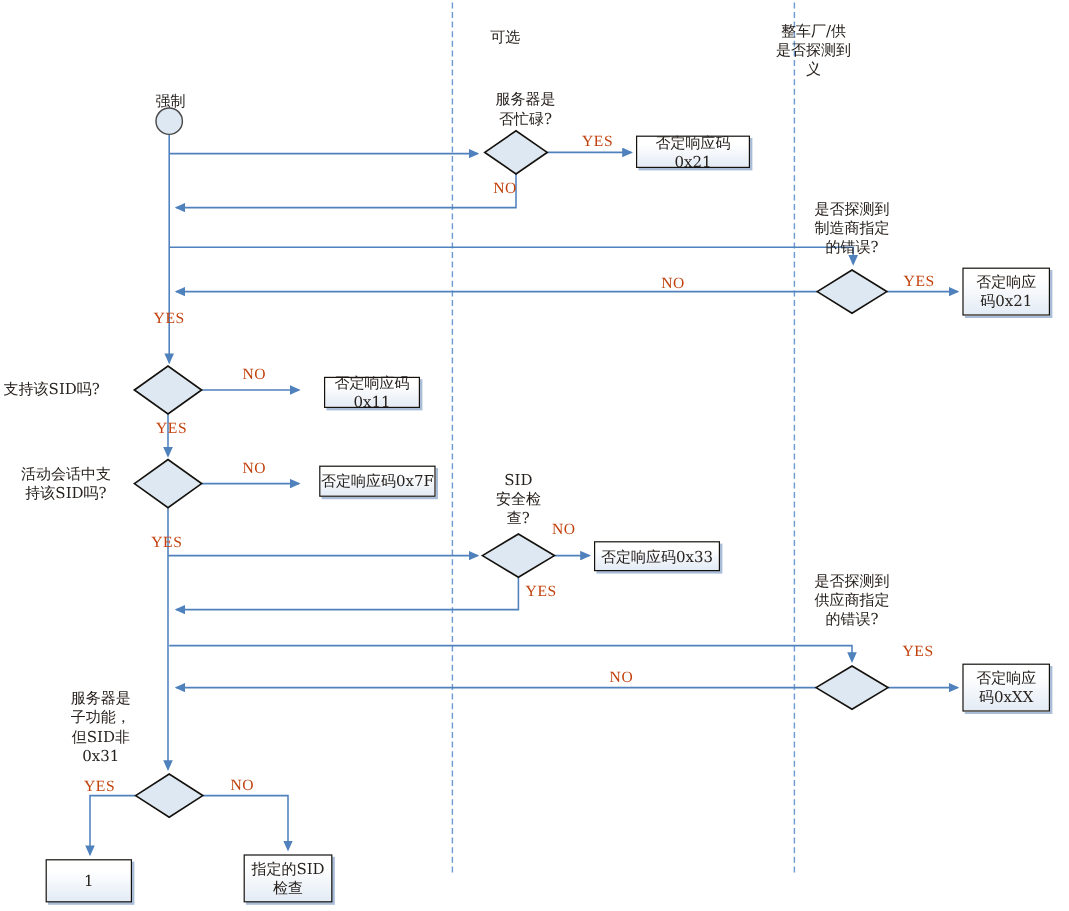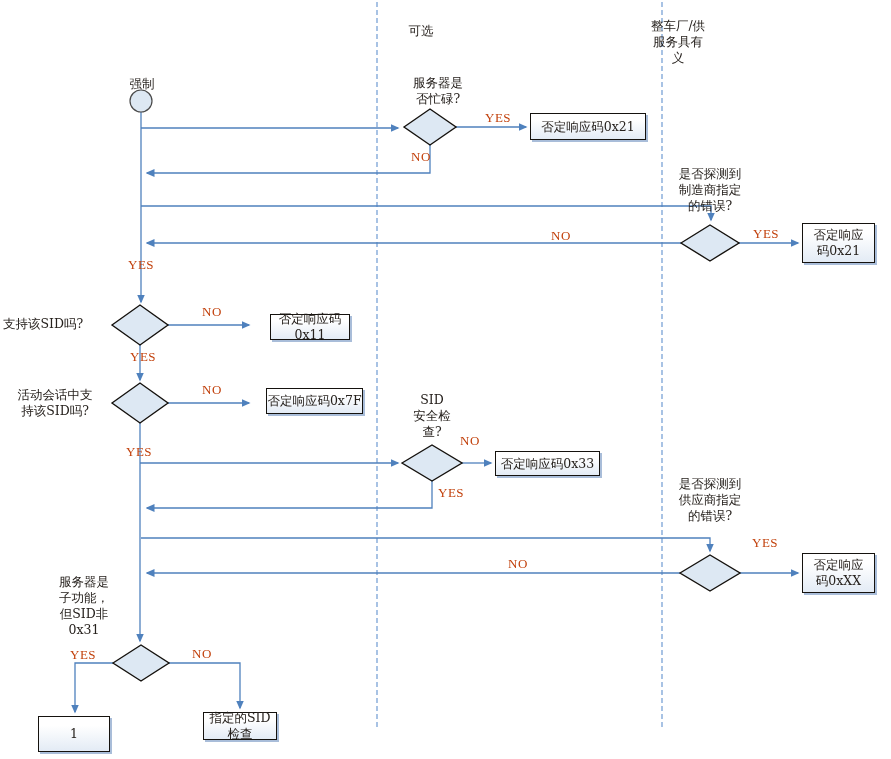--- a/index.html
+++ b/index.html
@@ -72,21 +72,21 @@
       <polygon points="112,403 140,383 168,403 140,423"></polygon>
       <polygon points="402,463 432,445 462,463 432,481"></polygon>
       <polygon points="680,573 710,555 740,573 710,591"></polygon>
       <polygon points="113,663 141,645 169,663 141,681"></polygon>
     </g>
   </svg>
 
   <div class="lbl" style="left:112px;top:37px;width:60px;margin-top:39px;">强制</div>
   <div class="lbl" style="left:393px;top:23px;width:56px;">可选</div>
   <div class="lbl" style="left:634px;top:18px;width:88px;">整车厂/供
-服务具有
+是否探测到
 义</div>
 
   <div class="lbl" style="left:401px;top:75px;width:74px;">服务器是
 否忙碌?</div>
   <div class="lbl" style="left:661px;top:166px;width:98px;">是否探测到
 制造商指定
 的错误?</div>
   <div class="lbl left" style="left:3px;top:316px;width:100px;">支持该SID吗?</div>
   <div class="lbl" style="left:4px;top:387px;width:102px;">活动会话中支
 持该SID吗?</div>
@@ -94,30 +94,30 @@
 安全检
 查?</div>
   <div class="lbl" style="left:661px;top:476px;width:98px;">是否探测到
 供应商指定
 的错误?</div>
   <div class="lbl" style="left:50px;top:574px;width:68px;">服务器是
 子功能，
 但SID非
 0x31</div>
 
-  <div class="box" style="left:530px;top:113px;width:116px;height:27px;">否定响应码0x21</div>
+  <div class="box" style="left:530px;top:113px;width:95px;height:27px;">否定响应码0x21</div>
   <div class="box" style="left:802px;top:223px;width:73px;height:40px;">否定响应
 码0x21</div>
   <div class="box" style="left:270px;top:314px;width:80px;height:26px;">否定响应码0x11</div>
   <div class="box" style="left:253px;top:388px;width:97px;height:26px;margin-left:13px;">否定响应码0x7F</div>
   <div class="box" style="left:495px;top:451px;width:105px;height:25px;">否定响应码0x33</div>
   <div class="box" style="left:802px;top:553px;width:73px;height:40px;">否定响应
 码0xXX</div>
   <div class="box" style="left:38px;top:716px;width:72px;height:36px;">1</div>
-  <div class="box" style="left:203px;top:712px;width:74px;height:28px;">指定的SID
+  <div class="box" style="left:203px;top:712px;width:74px;height:40px;">指定的SID
 检查</div>
 
   <div class="yn" style="left:485px;top:110px;">YES</div>
   <div class="yn" style="left:411px;top:149px;">NO</div>
   <div class="yn" style="left:753px;top:226px;">YES</div>
   <div class="yn" style="left:551px;top:228px;">NO</div>
   <div class="yn" style="left:128px;top:257px;">YES</div>
   <div class="yn" style="left:202px;top:304px;">NO</div>
   <div class="yn" style="left:130px;top:349px;">YES</div>
   <div class="yn" style="left:202px;top:382px;">NO</div>

